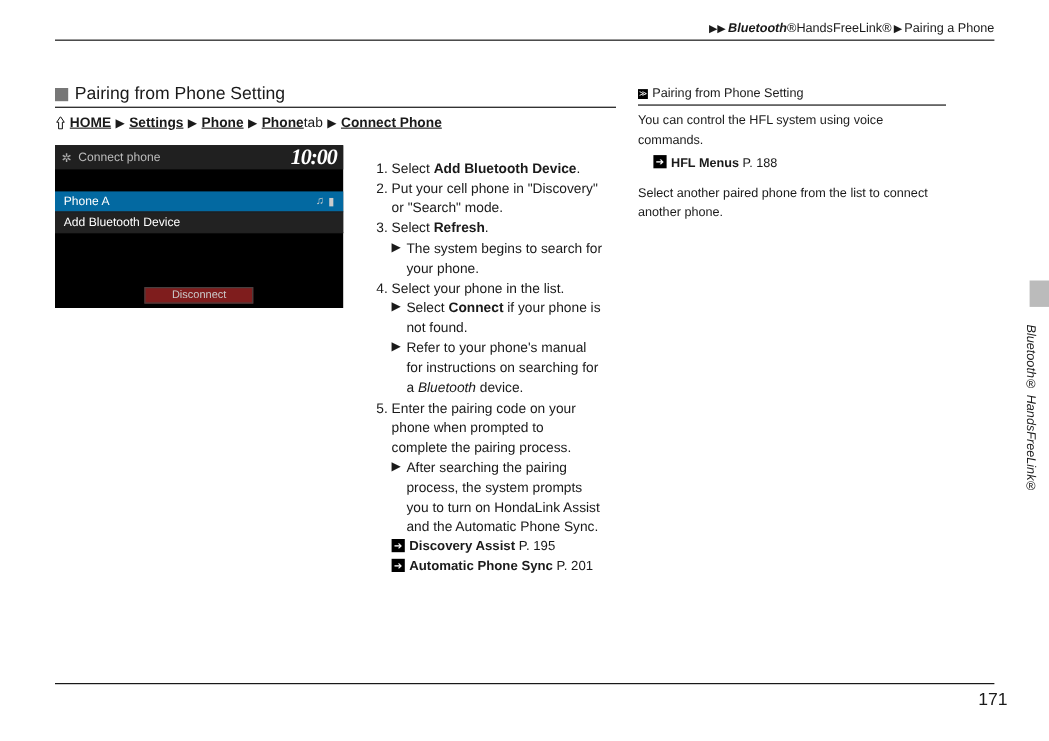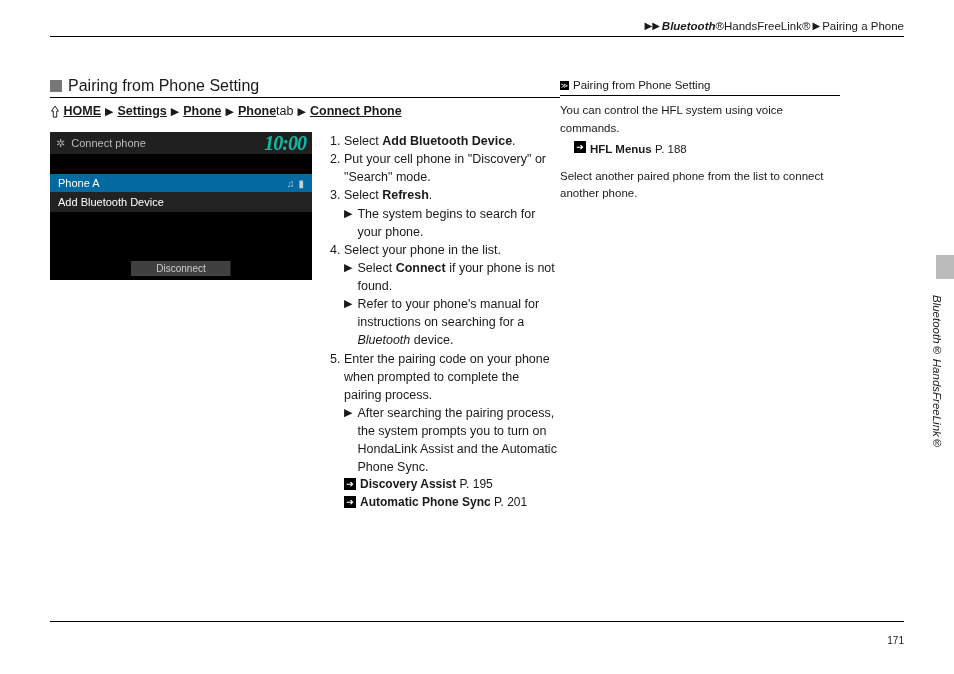--- a/index.html
+++ b/index.html
@@ -25,20 +25,21 @@
     font-size: 11.5px;
     padding-bottom: 4px;
     border-bottom: 1px solid #000;
     margin-bottom: 40px;
   }
   .header-line .tri { margin: 0 2px; font-size: 10px;}
   .header-line .bold-italic { font-weight: bold; font-style: italic; }
   .header-line .norm { font-weight: normal; }
   .content {
     display: flex;
+    gap: 20px;
   }
   .main-col {
     width: 510px;
     flex-shrink: 0;
   }
   .sidebar-col {
     width: 280px;
     font-size: 11.5px;
     line-height: 1.5;
   }
@@ -83,49 +84,49 @@
   .ps-titlebar {
     background: #202020;
     height: 22px;
     display: flex;
     align-items: center;
     justify-content: space-between;
     padding: 0 6px;
   }
   .ps-titlebar .left { display: flex; align-items: center; gap: 6px; color: #bbb; }
   .ps-titlebar .gear { color: #aaa; }
-  .ps-titlebar .clock { font-family: Georgia, serif; font-style: italic; font-size: 20px; font-weight: bold; letter-spacing: -1px; color: #14b8a6; margin-left: 39px;}
+  .ps-titlebar .clock { font-family: Georgia, serif; font-style: italic; font-size: 20px; font-weight: bold; letter-spacing: -1px; color: #ffffff; margin-left: 39px;}
   .ps-list { padding-top: 20px; }
   .ps-row {
     background: #0369a1;
     border-bottom: 1px solid #222;
     padding: 3px 8px;
     display: flex;
     justify-content: space-between;
     align-items: center;
     font-size: 11px;
   }
   .ps-row.dark { background: #222; }
   .ps-row .icons { color: #ccc; display: flex; gap: 4px; font-size: 10px; }
   .ps-disconnect {
     position: absolute;
     bottom: 4px;
     left: 50%;
     transform: translateX(-50%);
-    background: #404040;
+    background: #7f1d1d;
     border: 1px solid #444;
     padding: 1px 24px;
     font-size: 10px;
     color: #ccc;
   }
   .steps {
     font-size: 12.5px;
     line-height: 1.45;
   }
-  .steps ol { margin: 0; padding-left: 18px; }
+  .steps ol { margin: 12px; padding-left: 18px; }
   .steps li { margin: 0; }
   .steps .sub { display: flex; align-items: flex-start; margin-left: 0; }
   .steps .sub .tri { margin-right: 5px; margin-top: 1px; font-size: 11px; flex-shrink: 0; }
   .steps .xref { display: flex; align-items: flex-start; margin-left: 0; font-size: 12px;}
   .steps .xref .arrow {
     display: inline-block;
     width: 12px; height: 12px;
     background: #000;
     color: #fff;
     font-size: 9px;
@@ -185,23 +186,23 @@
   .side-tab .vtext {
     writing-mode: vertical-rl;
     font-size: 11.5px;
     font-style: italic;
     position: absolute;
     top: 40px;
     right: -14px;
   }
   .page-number {
     position: absolute;
-    right: 50px;
+    right: 38px;
     bottom: 28px;
-    font-size: 10px;
+    font-size: 16px;
   }
   .footer-line {
     position: absolute;
     left: 50px;
     right: 50px;
     bottom: 52px;
     border-top: 1px solid #000;
   }
 </style>
 </head>

